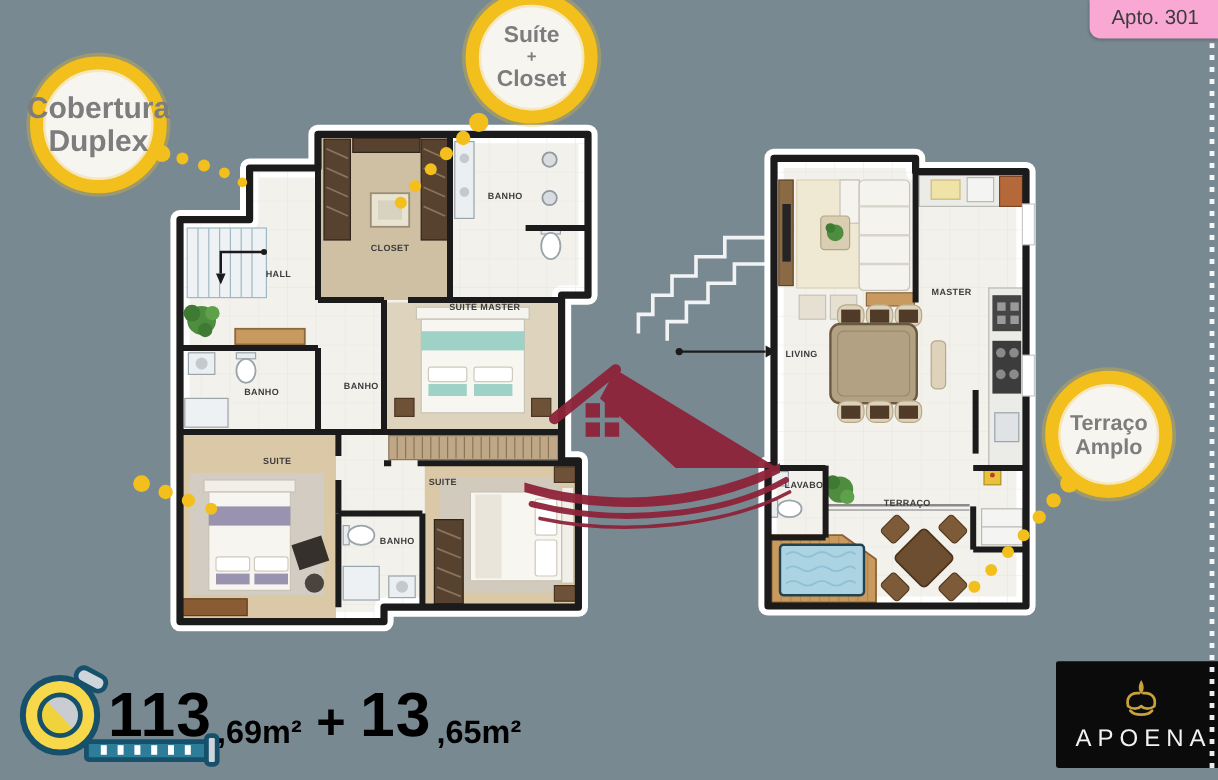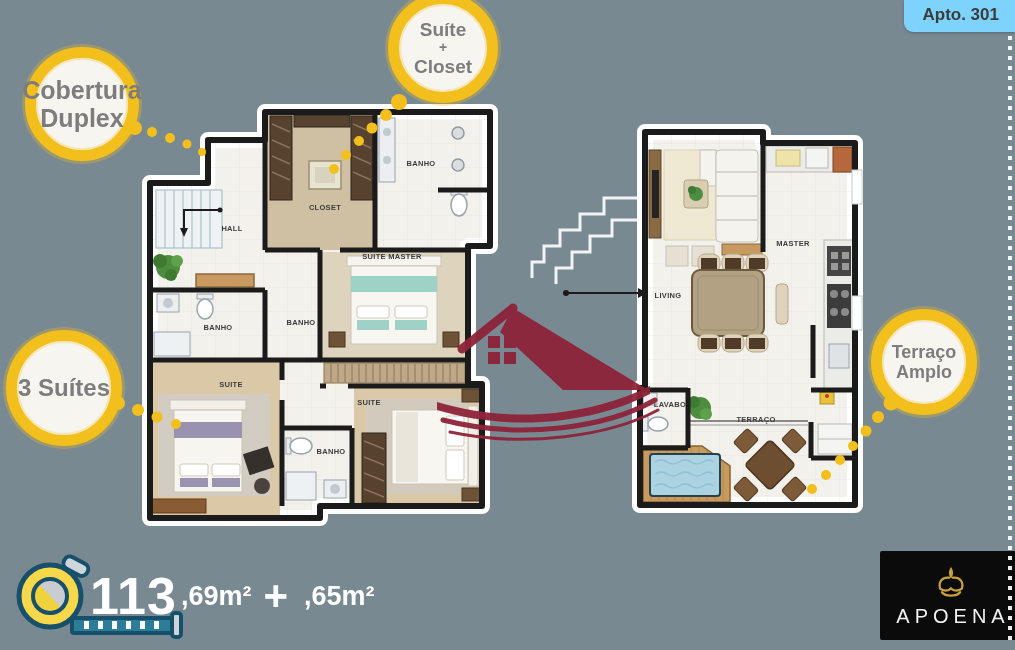--- a/index.html
+++ b/index.html
@@ -28,30 +28,30 @@
   }
   .bubble .l1,.bubble .l2,.bubble .l3{display:block;}
   #bubble-cobertura{left:25px;top:47px;width:92px;height:92px;font-size:25px;}
   #bubble-suite-closet{left:388px;top:-7px;width:88px;height:88px;font-size:19px;}
   #bubble-suite-closet .l2{font-size:14px;}
   #bubble-tres-suites{left:6px;top:330px;width:94px;height:94px;font-size:24px;font-weight:600;}
   #bubble-terraco{left:871px;top:309px;width:84px;height:84px;font-size:18px;}
   
   #apto-box{
     position:absolute;right:0;top:0;z-index:5;
-    background:#7dd3fc;color:#3c3c3c;font-weight:bold;font-size:17px;
+    background:#f9a8d4;color:#3c3c3c;font-weight:normal;font-size:17px;
     padding:5px 16px 7px 18px;border-bottom-left-radius:9px;
     box-shadow:0 1px 3px rgba(0,0,0,.25);
   }
   
   #area-banner{position:absolute;left:14px;top:552px;z-index:4;width:420px;height:95px;}
   #tape-icon{position:absolute;left:0;top:0;}
   #area-text{
-    position:absolute;left:76px;top:14px;display:flex;align-items:center;
-    color:#ffffff;white-space:nowrap;
+    position:absolute;left:76px;top:14px;display:flex;align-items:flex-end;
+    color:#000000;white-space:nowrap;
   }
   #area-text .big{font-size:52px;font-weight:bold;letter-spacing:1px;}
   #area-text .small{font-size:27px;font-weight:600;margin-left:4px;}
   #area-text .plus{font-size:42px;font-weight:bold;margin:0 12px;}
   
   #brand-logo{
     position:absolute;left:880px;top:551px;width:141px;height:89px;z-index:4;
     background:#0b0b0b;border-radius:2px;display:flex;flex-direction:column;
     align-items:center;justify-content:center;
   }
@@ -200,21 +200,21 @@
         <path d="M352,428 V506"></path>
         <path d="M320,386 H326 M348,386 H482"></path>
       </g>
 
       <path d="M265,112 H490 V246 H468 V384 H482 V506 H320 V518 H150 V183 H208 V140 H265 Z" fill="none" stroke="#1b1b1b" stroke-width="6" stroke-linejoin="round"></path>
     </svg>
 
     <span class="room-label" style="left:104px;top:132px;">HALL</span>
     <span class="room-label" style="left:197px;top:111px;">CLOSET</span>
     <span class="room-label" style="left:293px;top:67px;">BANHO</span>
-    <span class="room-label" style="left:264px;top:160px;">SUITE MASTER</span>
+    <span class="room-label" style="left:276px;top:160px;">SUITE MASTER</span>
     <span class="room-label" style="left:90px;top:231px;">BANHO</span>
     <span class="room-label" style="left:173px;top:226px;">BANHO</span>
     <span class="room-label" style="left:103px;top:288px;">SUITE</span>
     <span class="room-label" style="left:241px;top:306px;">SUITE</span>
     <span class="room-label" style="left:203px;top:355px;">BANHO</span>
   </div>
 
   <div class="plan" id="lower-plan" style="left:530px;top:115px;width:340px;height:410px;">
     <svg width="340" height="410" viewBox="530 115 340 410">
 
@@ -391,23 +391,20 @@
 
   <div class="bubble" id="bubble-cobertura">
     <span class="l1">Cobertura</span>
     <span class="l2">Duplex</span>
   </div>
   <div class="bubble" id="bubble-suite-closet">
     <span class="l1">Suíte</span>
     <span class="l2">+</span>
     <span class="l3">Closet</span>
   </div>
-  <div class="bubble" id="bubble-tres-suites">
-    <span class="l1">3 Suítes</span>
-  </div>
   <div class="bubble" id="bubble-terraco">
     <span class="l1">Terraço</span>
     <span class="l2">Amplo</span>
   </div>
 
   <div id="apto-box">
     <span>Apto. 301</span>
   </div>
 
   <div id="area-banner">
@@ -427,20 +424,21 @@
       </g>
       <circle cx="36" cy="44" r="31" fill="#f7d84b" stroke="#17506b" stroke-width="5"></circle>
       <circle cx="36" cy="44" r="17" fill="#c9cdd2"></circle>
       <path d="M24,31 A17,17 0 1 0 48,57 Z" fill="#f0d23c"></path>
       <circle cx="36" cy="44" r="17" fill="none" stroke="#17506b" stroke-width="4"></circle>
     </svg>
     <div id="area-text">
       <span class="big">113</span>
       <span class="small">,69m²</span>
       <span class="plus">+</span>
+      <span class="big">13</span>
       <span class="small">,65m²</span>
     </div>
   </div>
 
   <div id="brand-logo">
     <svg width="44" height="40" viewBox="0 0 48 44">
       <path d="M24,3 C27,8 27,12 24,16 C21,12 21,8 24,3 Z" fill="#c9a13b"></path>
       <path d="M22,15 C14,14 10,20 12,27 C16,30 21,30 24,27" stroke="#c9a13b" stroke-width="2.5" fill="none" stroke-linecap="round"></path>
       <path d="M26,15 C34,14 38,20 36,27 C32,30 27,30 24,27" stroke="#c9a13b" stroke-width="2.5" fill="none" stroke-linecap="round"></path>
       <path d="M14,31 C18,36 30,36 34,31" stroke="#c9a13b" stroke-width="2.5" fill="none" stroke-linecap="round"></path>

